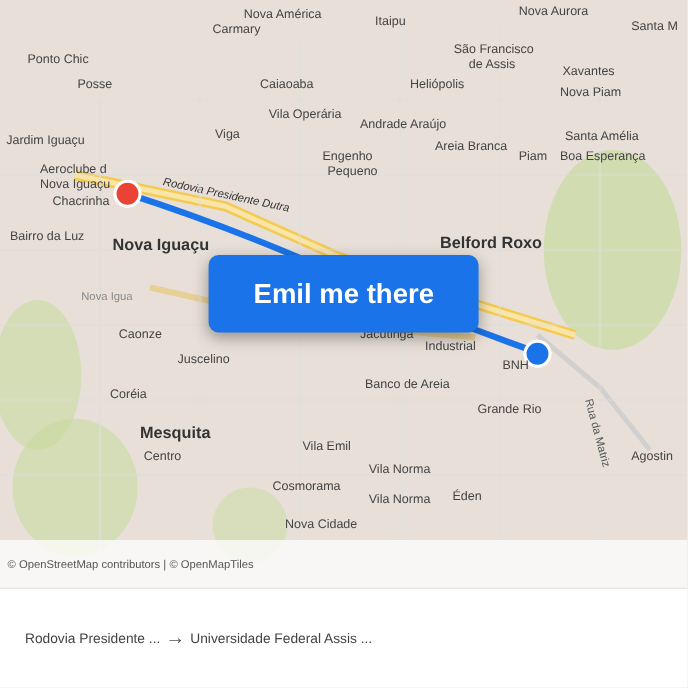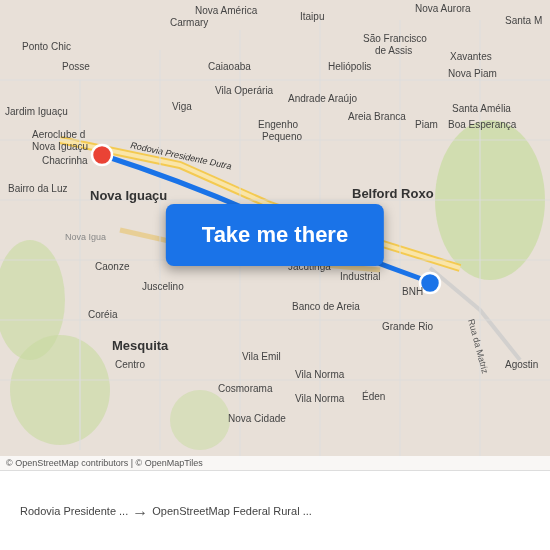--- a/index.html
+++ b/index.html
@@ -193,32 +193,32 @@
     <text x="242" y="360" font-size="10" fill="#444">Vila Emil</text>
     <text x="468" y="320" font-size="9" fill="#555" transform="rotate(75,468,320)">Rua da Matriz</text>
     <text x="295" y="378" font-size="10" fill="#444">Vila Norma</text>
     <text x="505" y="368" font-size="10" fill="#444">Agostin</text>
     <text x="218" y="392" font-size="10" fill="#444">Cosmorama</text>
     <text x="295" y="402" font-size="10" fill="#444">Vila Norma</text>
     <text x="362" y="400" font-size="10" fill="#444">Éden</text>
     <text x="228" y="422" font-size="10" fill="#444">Nova Cidade</text>
   </svg>
 
-  <button id="take-me-there-btn">Take me there</button>
+  <button id="take-me-there-btn">Emil me there</button>
 </div>
 
 <div id="footer">
   <div class="footer-row">
     <div class="route-info">
       <div class="route-endpoint">
         <span>Rodovia Presidente ...</span>
       </div>
       <span class="arrow-icon">→</span>
       <div class="route-endpoint">
-        <span>OpenStreetMap Federal Rural ...</span>
+        <span>Universidade Federal Assis ...</span>
       </div>
     </div>
   </div>
 </div>
 
-<div style="position:absolute; bottom:80px; left:0; width:100%; background:rgba(255,255,255,0.75); padding:2px 6px; font-size:9px; color:#555; z-index:6;">
+<div style="position:absolute; bottom:80px; left:0; width:100%; background:rgba(255,255,255,0.75); padding:14px 6px; font-size:9px; color:#555; z-index:6;">
   <span>© OpenStreetMap contributors | © OpenMapTiles</span>
 </div>
 
 </body></html>

